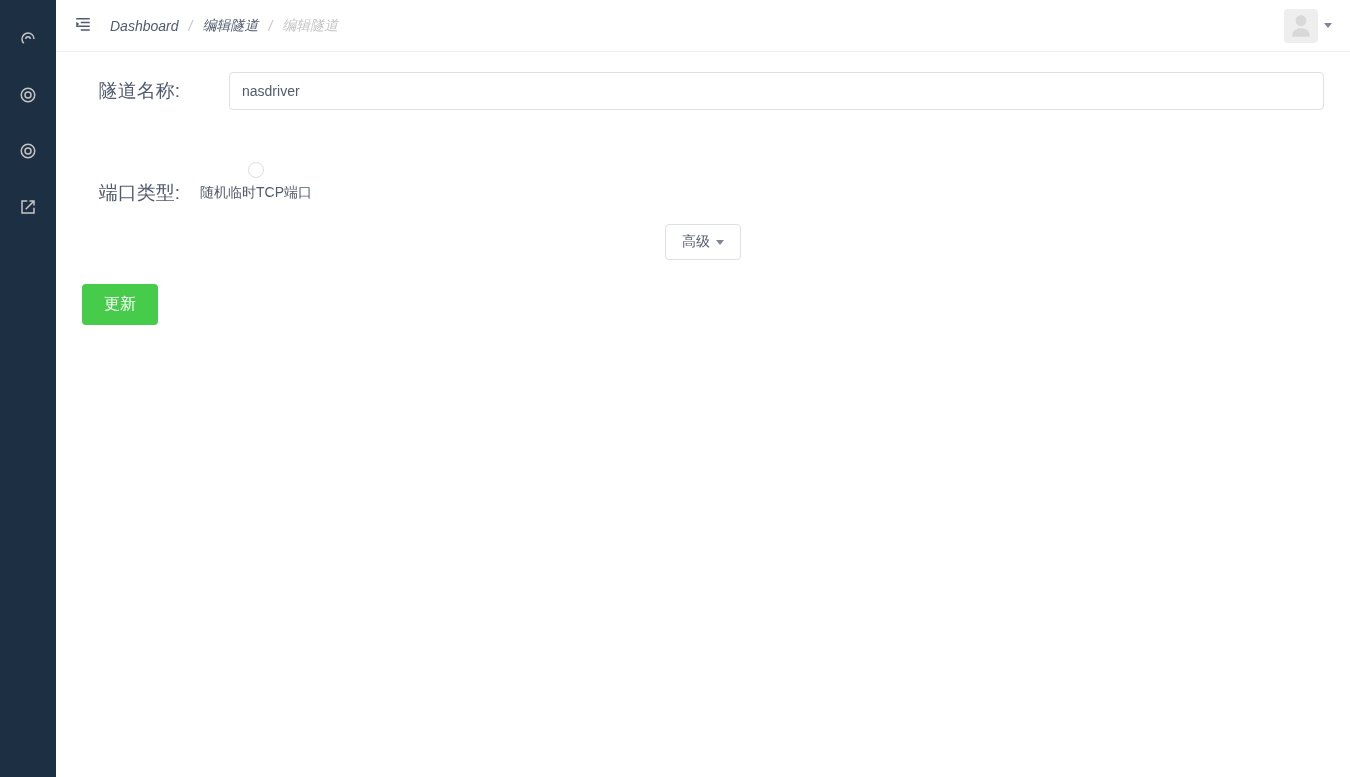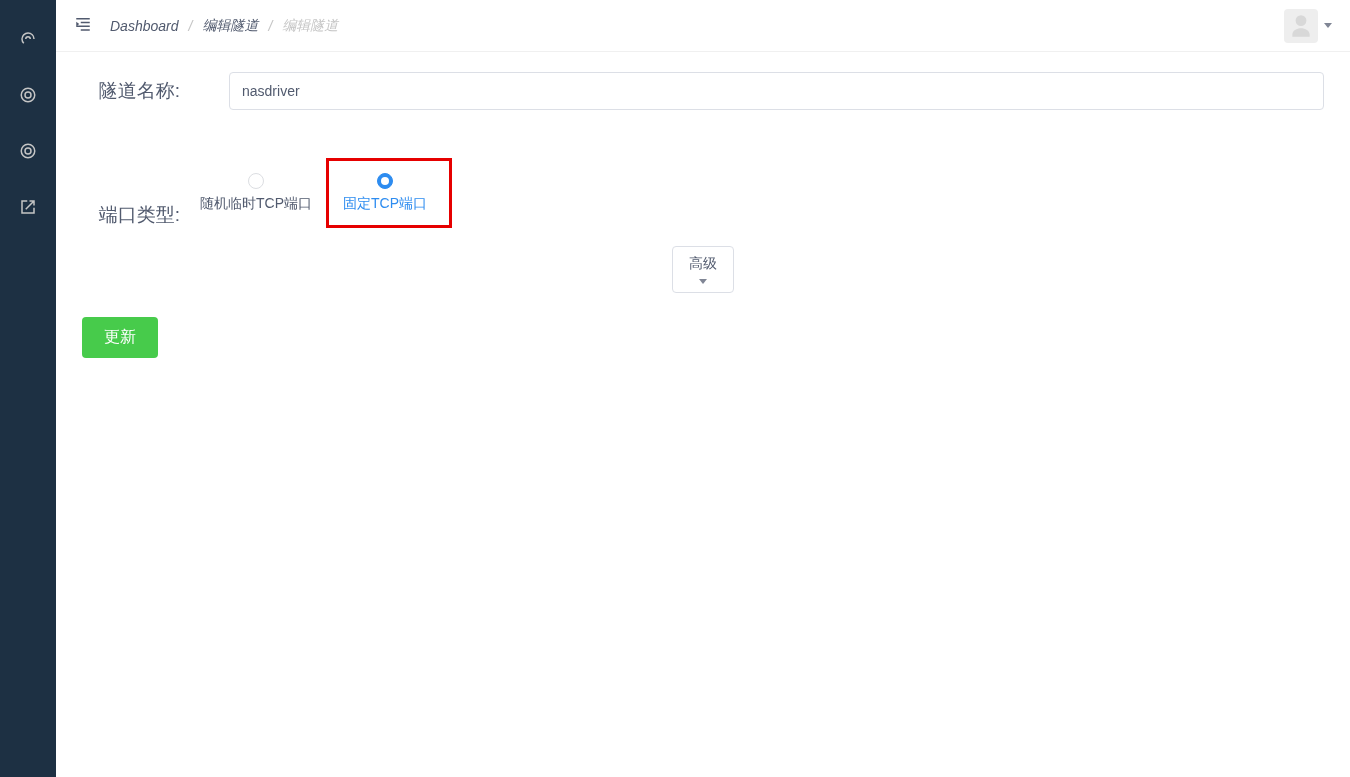--- a/index.html
+++ b/index.html
@@ -160,21 +160,20 @@
       border: 1px solid #dcdfe6;
       background: #fff;
       border-radius: 4px;
       padding: 8px 16px;
       font-size: 14px;
       color: #515a6e;
       cursor: pointer;
       display: flex;
       align-items: center;
       gap: 6px;
-      flex-direction: column;
     }
     .advanced-btn .tri {
       width: 0; height: 0;
       border-left: 4px solid transparent;
       border-right: 4px solid transparent;
       border-top: 5px solid #808695;
     }
     .submit-btn {
       background: #47cb4b;
       color: #fff;
@@ -256,28 +255,20 @@
 
 
 
       <div class="form-row port-row">
         <div class="form-label">端口类型:</div>
         <div class="radio-group">
           <label class="radio-item">
             <span class="radio-circle"></span>
             <span>随机临时TCP端口</span>
           </label>
-          <span class="highlight-red">
-            <label class="radio-item selected">
-              <span class="radio-circle">
-                  <span class="radio-dot"></span>
-                </span>
-              <span>固定TCP端口</span>
-            </label>
-          </span>
         </div>
       </div>
 
 
       <div class="advanced-wrap">
         <button class="advanced-btn">
           <span>高级</span>
           <span class="tri"></span>
         </button>
       </div>

